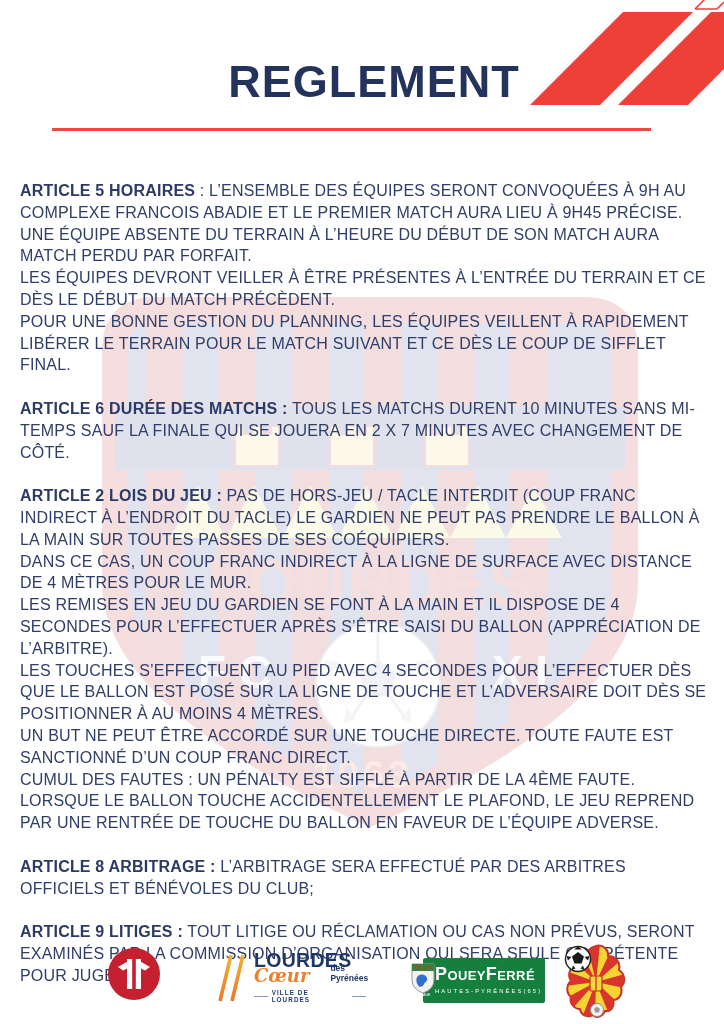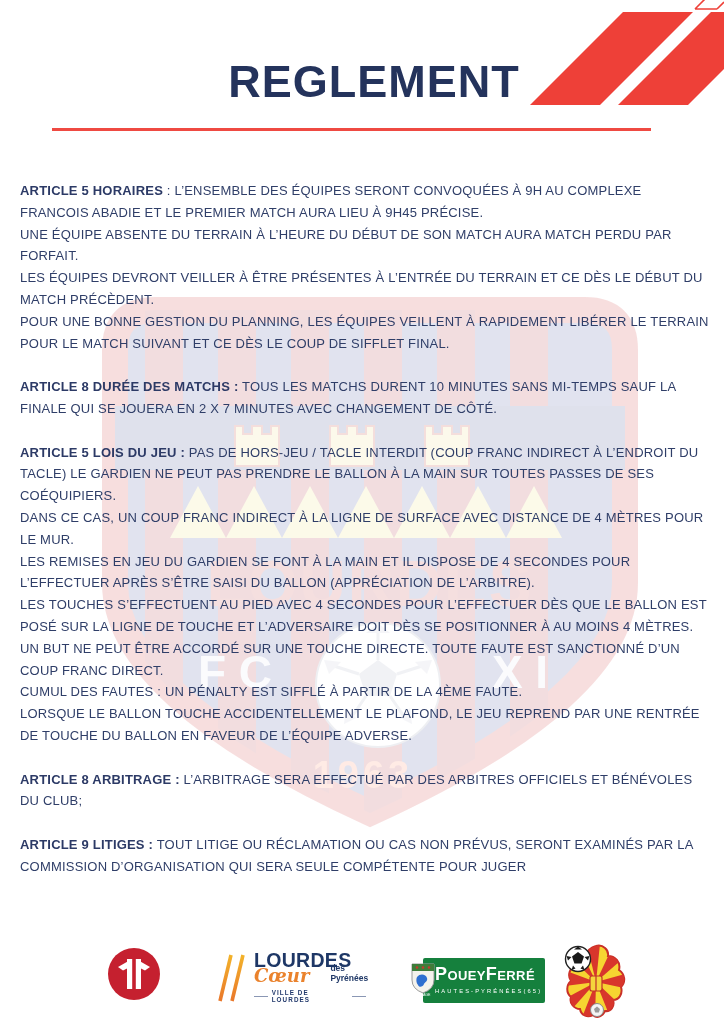--- a/index.html
+++ b/index.html
@@ -16,21 +16,21 @@
     position:absolute;left:52px;top:128px;width:599px;height:3px;background:#ef4a42;z-index:2;
   }
   .corner-stripes{position:absolute;left:0;top:0;width:724px;height:160px;z-index:1;}
   
   .watermark{
     position:absolute;left:85px;top:288px;width:570px;height:545px;opacity:.16;z-index:0;
   }
   
   .doc-body{
     position:absolute;left:20px;top:180px;width:690px;z-index:2;
-    color:#2f3e68;font-size:13px;line-height:21.8px;letter-spacing:.2px;
+    color:#2f3e68;font-size:16px;line-height:21.8px;letter-spacing:.2px;
   }
   .doc-body p{margin:0 0 21.8px 0;}
   .doc-body .art-text{white-space:pre-line;}
   .doc-body b{font-weight:700;color:#2c3a66;}
   
   .roundel{position:absolute;left:106px;top:946px;width:56px;height:56px;z-index:2;}
   .lourdes{position:absolute;left:212px;top:950px;height:58px;display:flex;gap:6px;z-index:2;}
   .lourdes .lx{display:flex;flex-direction:column;width:112px;}
   .l-title{font-size:19.5px;font-weight:800;letter-spacing:.3px;color:#1e3766;line-height:20px;}
   .l-row{display:flex;align-items:flex-end;margin-top:-7px;gap:6px;}
@@ -112,22 +112,22 @@
   </svg>
 
   <h1 class="page-title">REGLEMENT</h1>
   <div class="title-rule"></div>
 
   <div class="doc-body">
     <p><b>ARTICLE 5 HORAIRES</b> <span class="art-text">: L’ENSEMBLE DES ÉQUIPES SERONT CONVOQUÉES À 9H AU COMPLEXE FRANCOIS ABADIE ET LE PREMIER MATCH AURA LIEU À 9H45 PRÉCISE.
 UNE ÉQUIPE ABSENTE DU TERRAIN À L’HEURE DU DÉBUT DE SON MATCH AURA MATCH PERDU PAR FORFAIT.
 LES ÉQUIPES DEVRONT VEILLER À ÊTRE PRÉSENTES À L’ENTRÉE DU TERRAIN ET CE DÈS LE DÉBUT DU MATCH PRÉCÈDENT.
 POUR UNE BONNE GESTION DU PLANNING, LES ÉQUIPES VEILLENT À RAPIDEMENT LIBÉRER LE TERRAIN POUR LE MATCH SUIVANT ET CE DÈS LE COUP DE SIFFLET FINAL.</span></p>
-    <p><b>ARTICLE 8 DURÉE DES MATCHS :</b> <span class="art-text">TOUS LES MATCHS DURENT 10 MINUTES SANS MI-TEMPS SAUF LA FINALE QUI SE JOUERA EN 2 X 7 MINUTES AVEC CHANGEMENT DE CÔTÉ.</span></p>
-    <p><b>ARTICLE 5 LOIS DU JEU :</b> <span class="art-text">PAS DE HORS-JEU / TACLE INTERDIT (COUP FRANC INDIRECT À L’ENDROIT DU TACLE) LE GARDIEN NE PEUT PAS PRENDRE LE BALLON À LA MAIN SUR TOUTES PASSES DE SES COÉQUIPIERS.
+    <p><b>ARTICLE 6 DURÉE DES MATCHS :</b> <span class="art-text">TOUS LES MATCHS DURENT 10 MINUTES SANS MI-TEMPS SAUF LA FINALE QUI SE JOUERA EN 2 X 7 MINUTES AVEC CHANGEMENT DE CÔTÉ.</span></p>
+    <p><b>ARTICLE 2 LOIS DU JEU :</b> <span class="art-text">PAS DE HORS-JEU / TACLE INTERDIT (COUP FRANC INDIRECT À L’ENDROIT DU TACLE) LE GARDIEN NE PEUT PAS PRENDRE LE BALLON À LA MAIN SUR TOUTES PASSES DE SES COÉQUIPIERS.
 DANS CE CAS, UN COUP FRANC INDIRECT À LA LIGNE DE SURFACE AVEC DISTANCE DE 4 MÈTRES POUR LE MUR.
 LES REMISES EN JEU DU GARDIEN SE FONT À LA MAIN ET IL DISPOSE DE 4 SECONDES POUR L’EFFECTUER APRÈS S’ÊTRE SAISI DU BALLON (APPRÉCIATION DE L’ARBITRE).
 LES TOUCHES S’EFFECTUENT AU PIED AVEC 4 SECONDES POUR L’EFFECTUER DÈS QUE LE BALLON EST POSÉ SUR LA LIGNE DE TOUCHE ET L’ADVERSAIRE DOIT DÈS SE POSITIONNER À AU MOINS 4 MÈTRES.
 UN BUT NE PEUT ÊTRE ACCORDÉ SUR UNE TOUCHE DIRECTE. TOUTE FAUTE EST SANCTIONNÉ D’UN COUP FRANC DIRECT.
 CUMUL DES FAUTES : UN PÉNALTY EST SIFFLÉ À PARTIR DE LA 4ÈME FAUTE.
 LORSQUE LE BALLON TOUCHE ACCIDENTELLEMENT LE PLAFOND, LE JEU REPREND PAR UNE RENTRÉE DE TOUCHE DU BALLON EN FAVEUR DE L’ÉQUIPE ADVERSE.</span></p>
     <p><b>ARTICLE 8 ARBITRAGE :</b> <span class="art-text">L’ARBITRAGE SERA EFFECTUÉ PAR DES ARBITRES OFFICIELS ET BÉNÉVOLES DU CLUB;</span></p>
     <p><b>ARTICLE 9 LITIGES :</b> <span class="art-text">TOUT LITIGE OU RÉCLAMATION OU CAS NON PRÉVUS, SERONT EXAMINÉS PAR LA COMMISSION D’ORGANISATION QUI SERA SEULE COMPÉTENTE POUR JUGER</span></p>
   </div>
 

